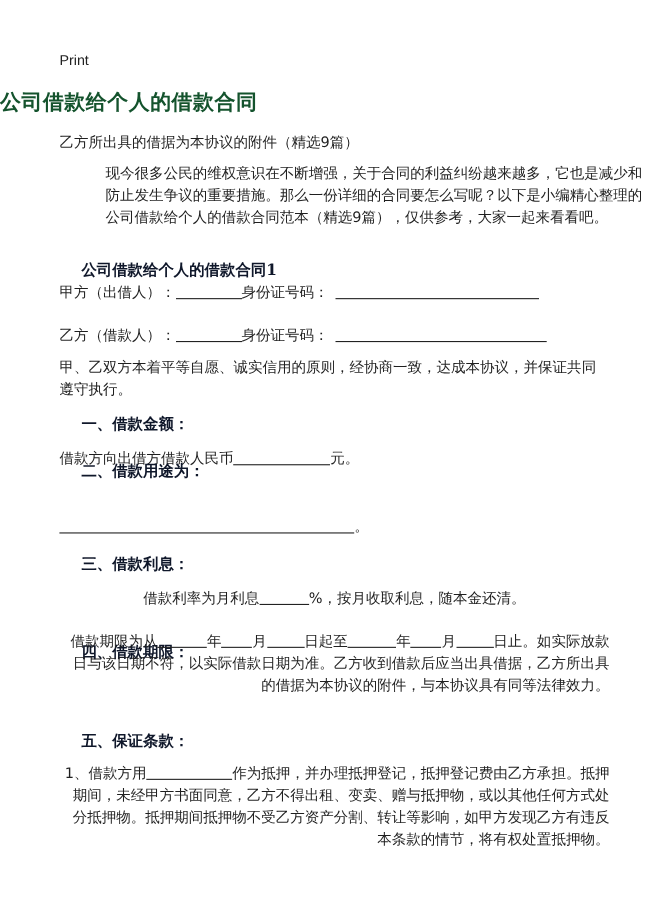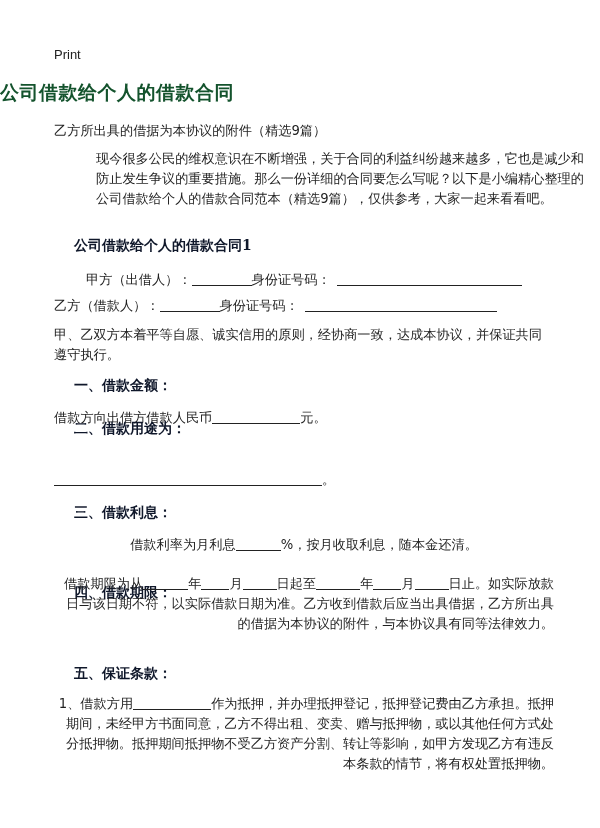--- a/index.html
+++ b/index.html
@@ -34,21 +34,21 @@
 <div class="print">Print</div>
 
 <div class="title">公司借款给个人的借款合同</div>
 
 <div class="p" style="top:121px;">乙方所出具的借据为本协议的附件（精选9篇）</div>
 
 <div class="p" style="top:149px; width:498px;margin-left:42px;">现今很多公民的维权意识在不断增强，关于合同的利益纠纷越来越多，它也是减少和防止发生争议的重要措施。那么一份详细的合同要怎么写呢？以下是小编精心整理的公司借款给个人的借款合同范本（精选9篇），仅供参考，大家一起来看看吧。</div>
 
 <div class="h" style="top:237px;">公司借款给个人的借款合同1</div>
 
-<div class="p" style="top:270px;margin-left:32px;">
+<div class="p" style="top:257px;">
   <span>甲方（出借人）：</span><span class="u" style="width:60px;"></span><span>身份证号码：</span><span class="u" style="width:185px; margin-left:6px;"></span>
 </div>
 
 <div class="p" style="top:296px;">
   <span>乙方（借款人）：</span><span class="u" style="width:60px;"></span><span>身份证号码：</span><span class="u" style="width:192px; margin-left:6px;"></span>
 </div>
 
 <div class="p" style="top:325px; width:498px;">甲、乙双方本着平等自愿、诚实信用的原则，经协商一致，达成本协议，并保证共同遵守执行。</div>
 
 <div class="h" style="top:377px;text-align:right;">一、借款金额：</div>

